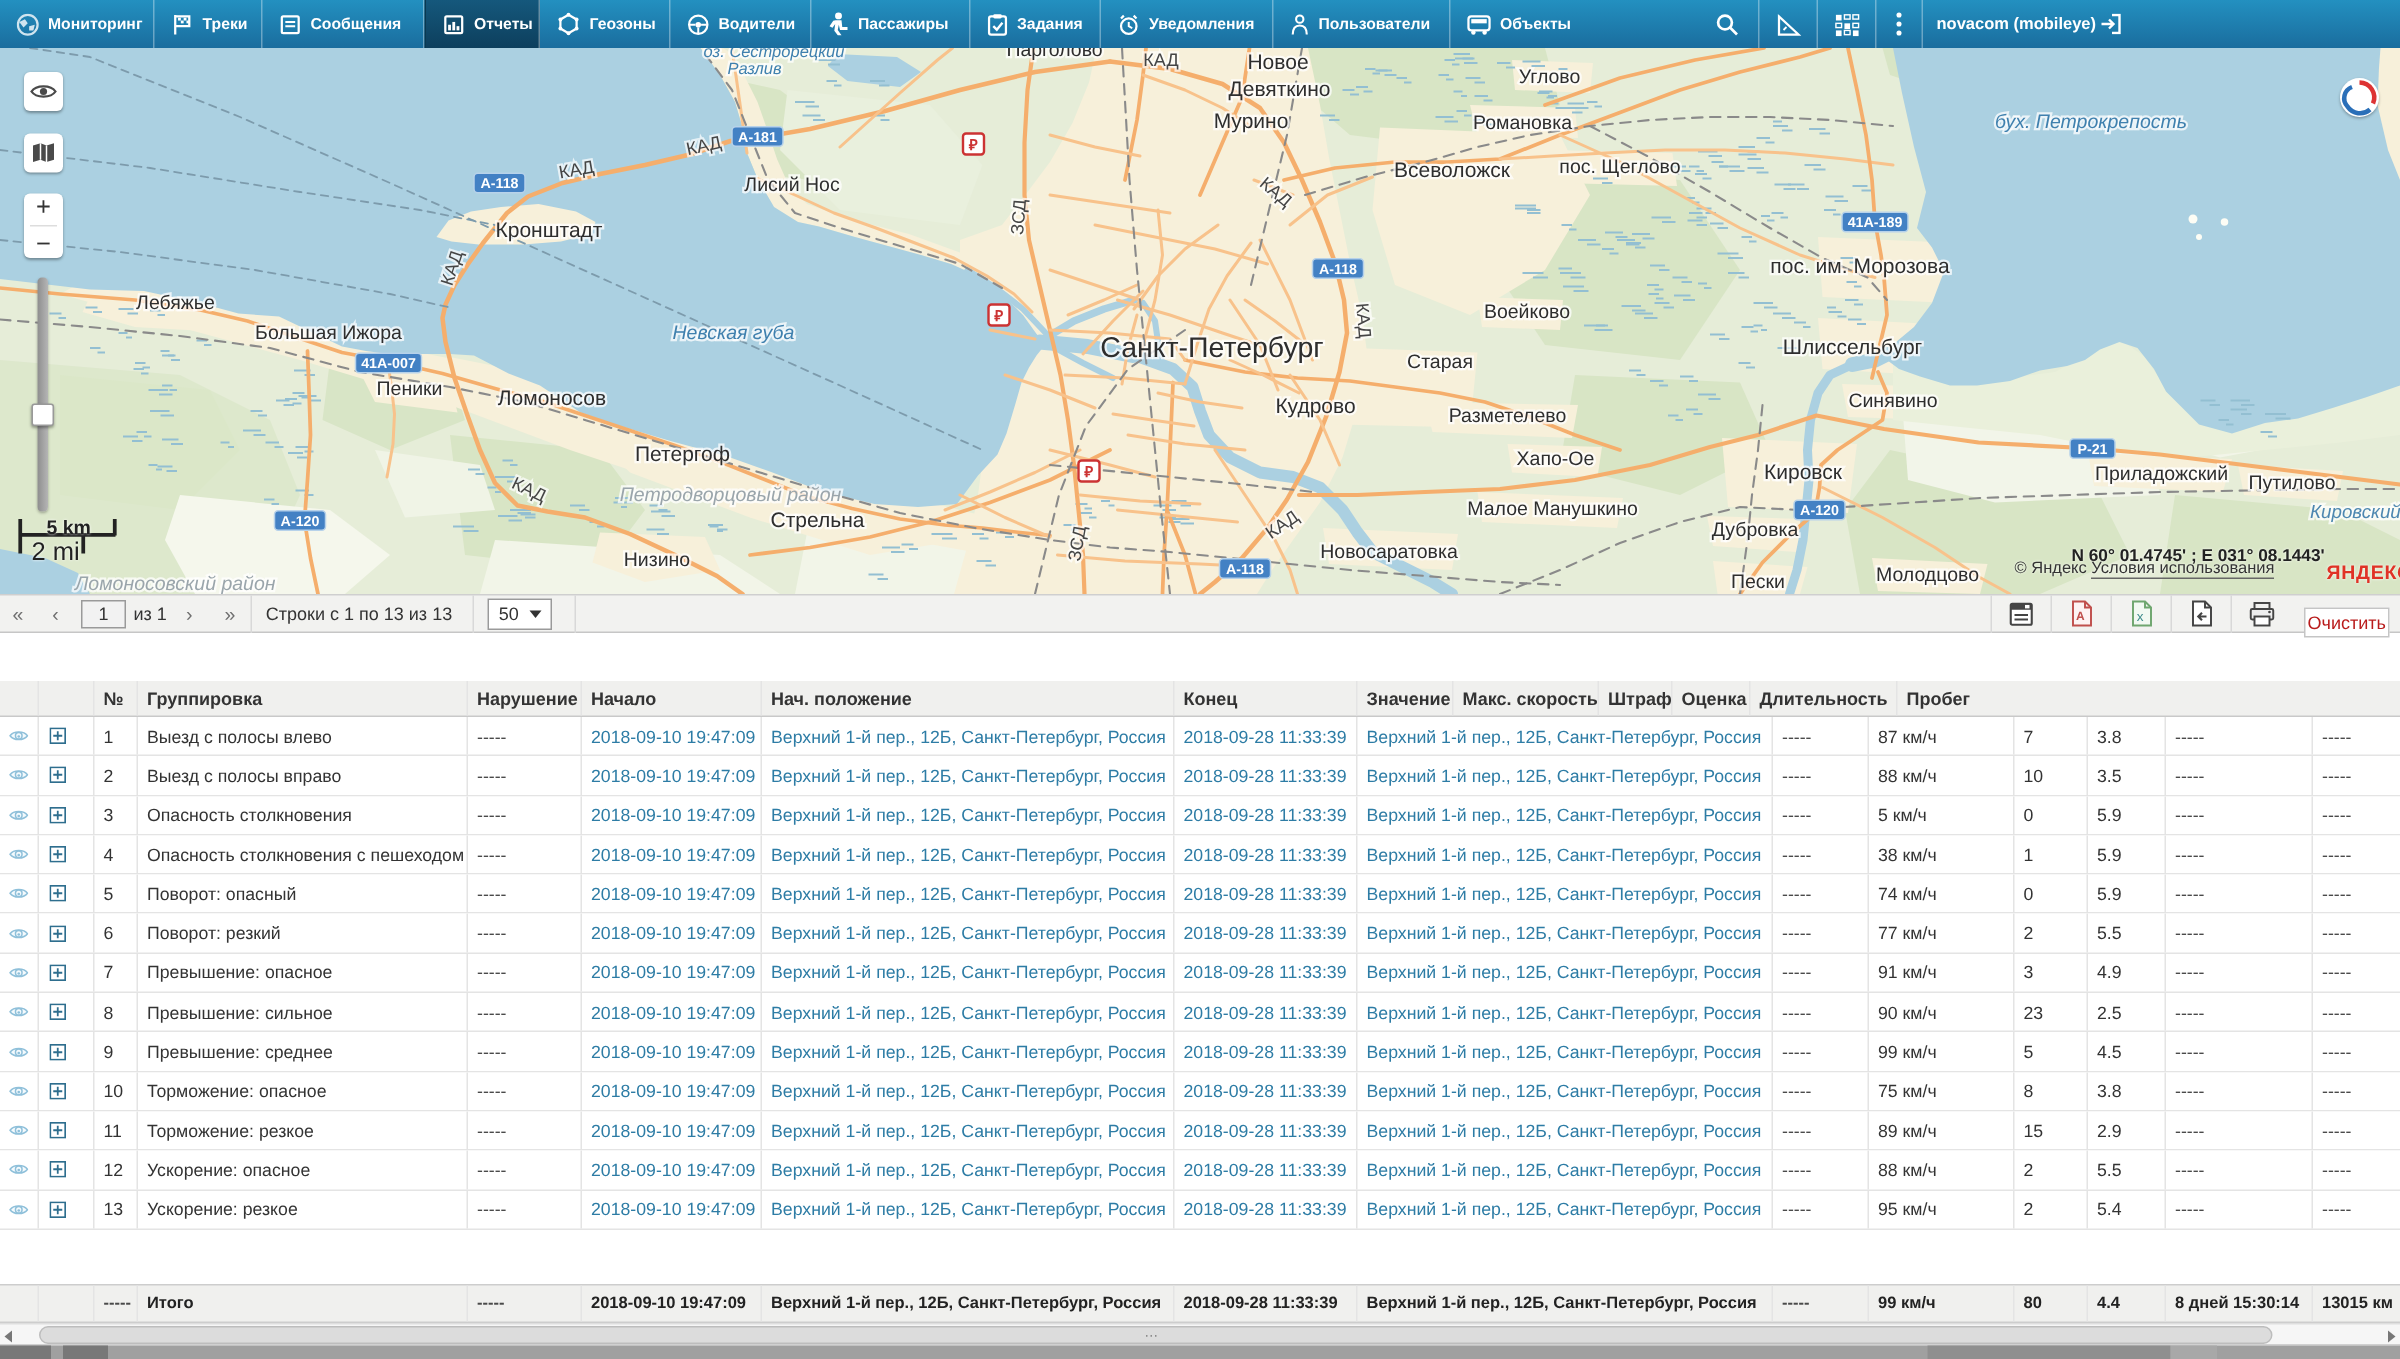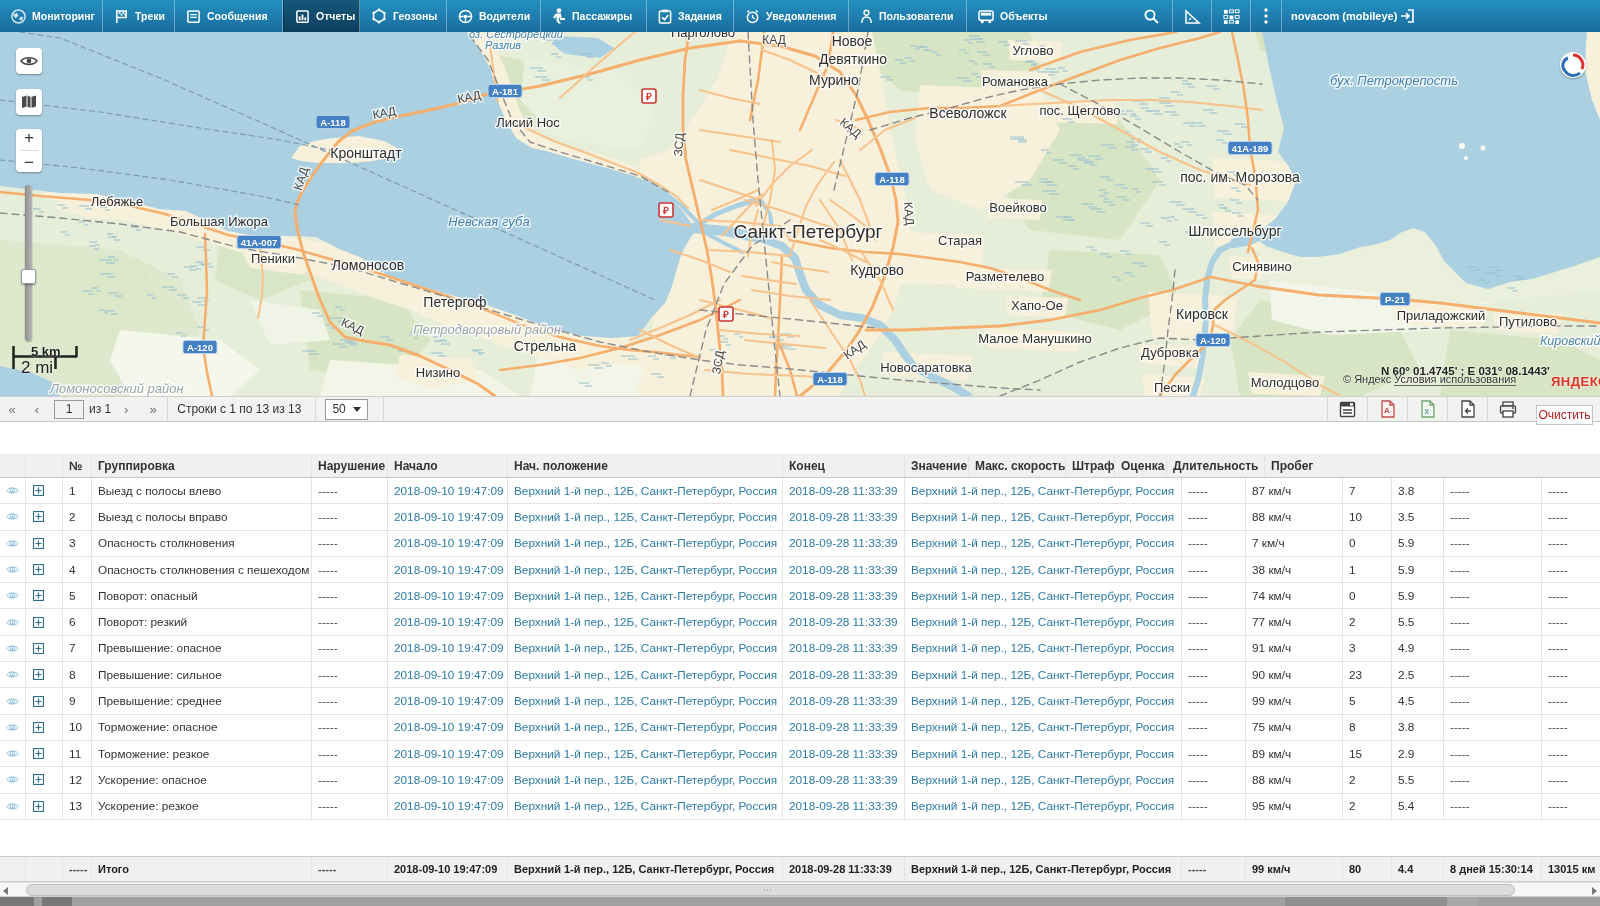--- a/index.html
+++ b/index.html
@@ -795,21 +795,21 @@
         <div class="c c5">
           <span class="dash">-----</span>
         </div>
         <div class="c c6 blue">2018-09-10 19:47:09</div>
         <div class="c c7 blue">Верхний 1-й пер., 12Б, Санкт-Петербург, Россия</div>
         <div class="c c8 blue">2018-09-28 11:33:39</div>
         <div class="c c9 blue">Верхний 1-й пер., 12Б, Санкт-Петербург, Россия</div>
         <div class="c c10">
           <span class="dash">-----</span>
         </div>
-        <div class="c c11">7 км/ч</div>
+        <div class="c c11">5 км/ч</div>
         <div class="c c12">0</div>
         <div class="c c13">5.9</div>
         <div class="c c14">
           <span class="dash">-----</span>
         </div>
         <div class="c c15">
           <span class="dash">-----</span>
         </div>
       </div>
       <div class="tr">

